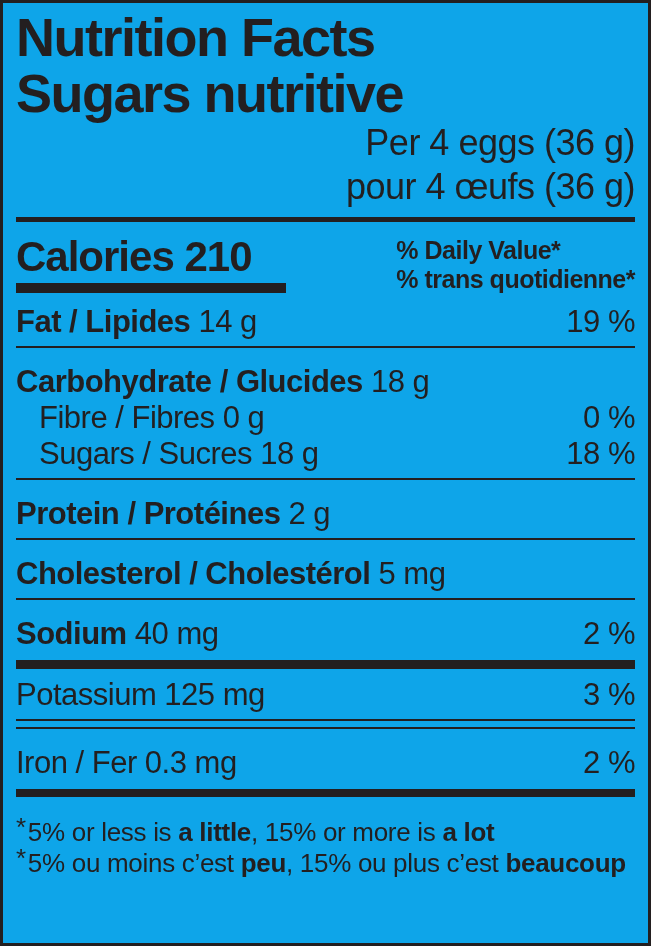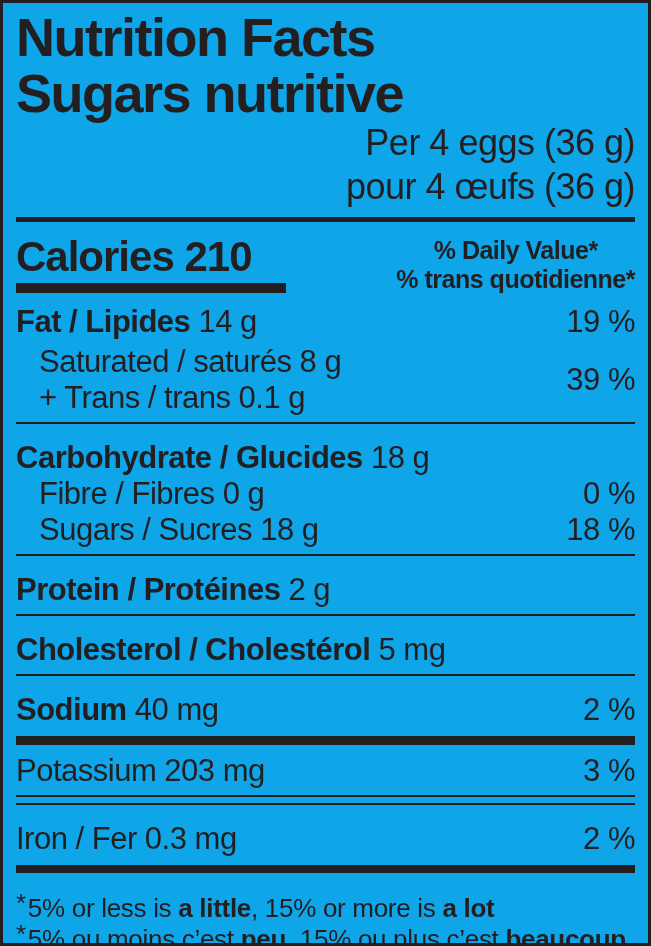--- a/index.html
+++ b/index.html
@@ -50,21 +50,21 @@
     letter-spacing: -1px;
     white-space: nowrap;
   }
   .calories-bar {
     width: 270px;
     height: 10px;
     background: #231f20;
     margin-top: 3px;
   }
   .dv-header {
-    text-align: center;
+    text-align: left;
     font-size: 25px;
     font-weight: bold;
     line-height: 29px;
     letter-spacing: -0.5px;
     padding-top: 2px;
     white-space: nowrap;
   }
 
   .row {
     display: flex;
@@ -131,27 +131,20 @@
       <div>% Daily Value*</div>
       <div>% trans quotidienne*</div>
     </div>
   </div>
 
   <div class="row fat-row">
     <div><span class="b">Fat / Lipides</span><span> 14 g</span></div>
     <div class="pct">19 %</div>
   </div>
 
-  <div class="sat-block">
-    <div class="sat-lines">
-      <div>Saturated / saturés 8 g</div>
-      <div>+ Trans / trans 0.1 g</div>
-    </div>
-    <div class="pct">39 %</div>
-  </div>
 
   <div class="rule rule-thin mt6"></div>
 
   <div class="row pt6">
     <div><span class="b">Carbohydrate / Glucides</span><span> 18 g</span></div>
   </div>
 
   <div class="row">
     <div class="indent">Fibre / Fibres 0 g</div>
     <div class="pct">0 %</div>
@@ -177,21 +170,21 @@
   <div class="rule rule-thin mt6"></div>
 
   <div class="row pt6">
     <div><span class="b">Sodium</span><span> 40 mg</span></div>
     <div class="pct">2 %</div>
   </div>
 
   <div class="rule rule-heavy mt8"></div>
 
   <div class="row mt8">
-    <div>Potassium 203 mg</div>
+    <div>Potassium 125 mg</div>
     <div class="pct">3 %</div>
   </div>
 
   <div class="rule rule-thin mt6"></div>
 
 
   <div class="rule rule-thin mt6"></div>
 
   <div class="row pt6">
     <div>Iron / Fer 0.3 mg</div>

